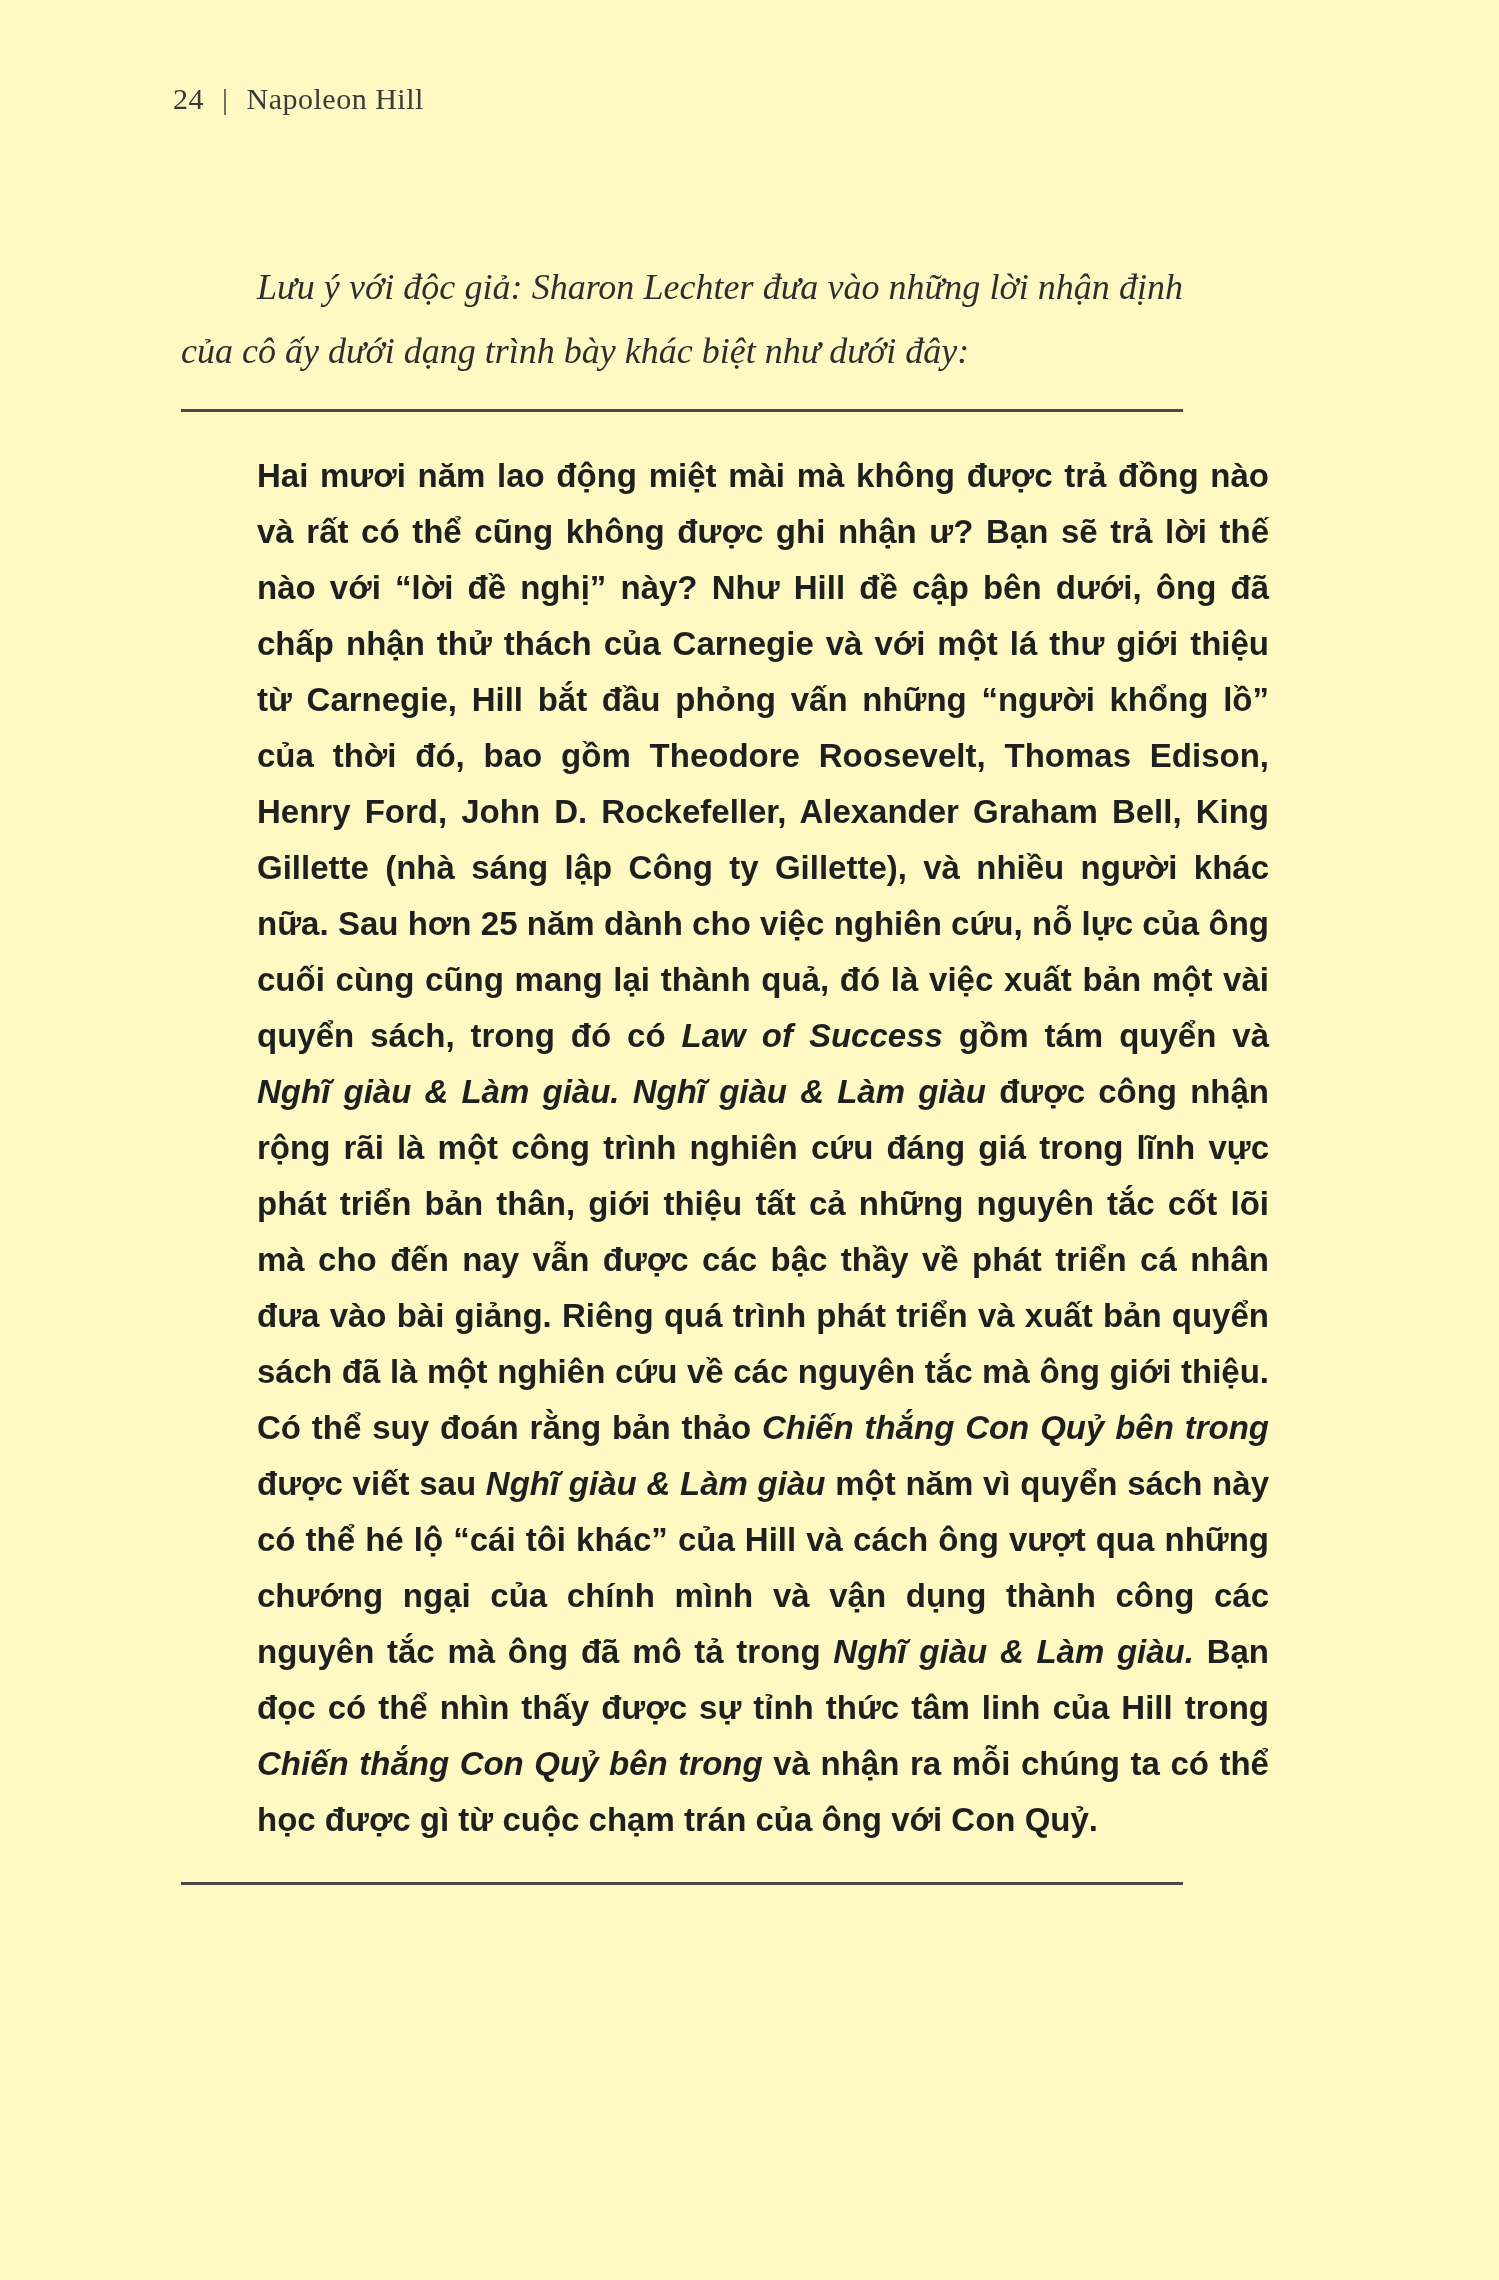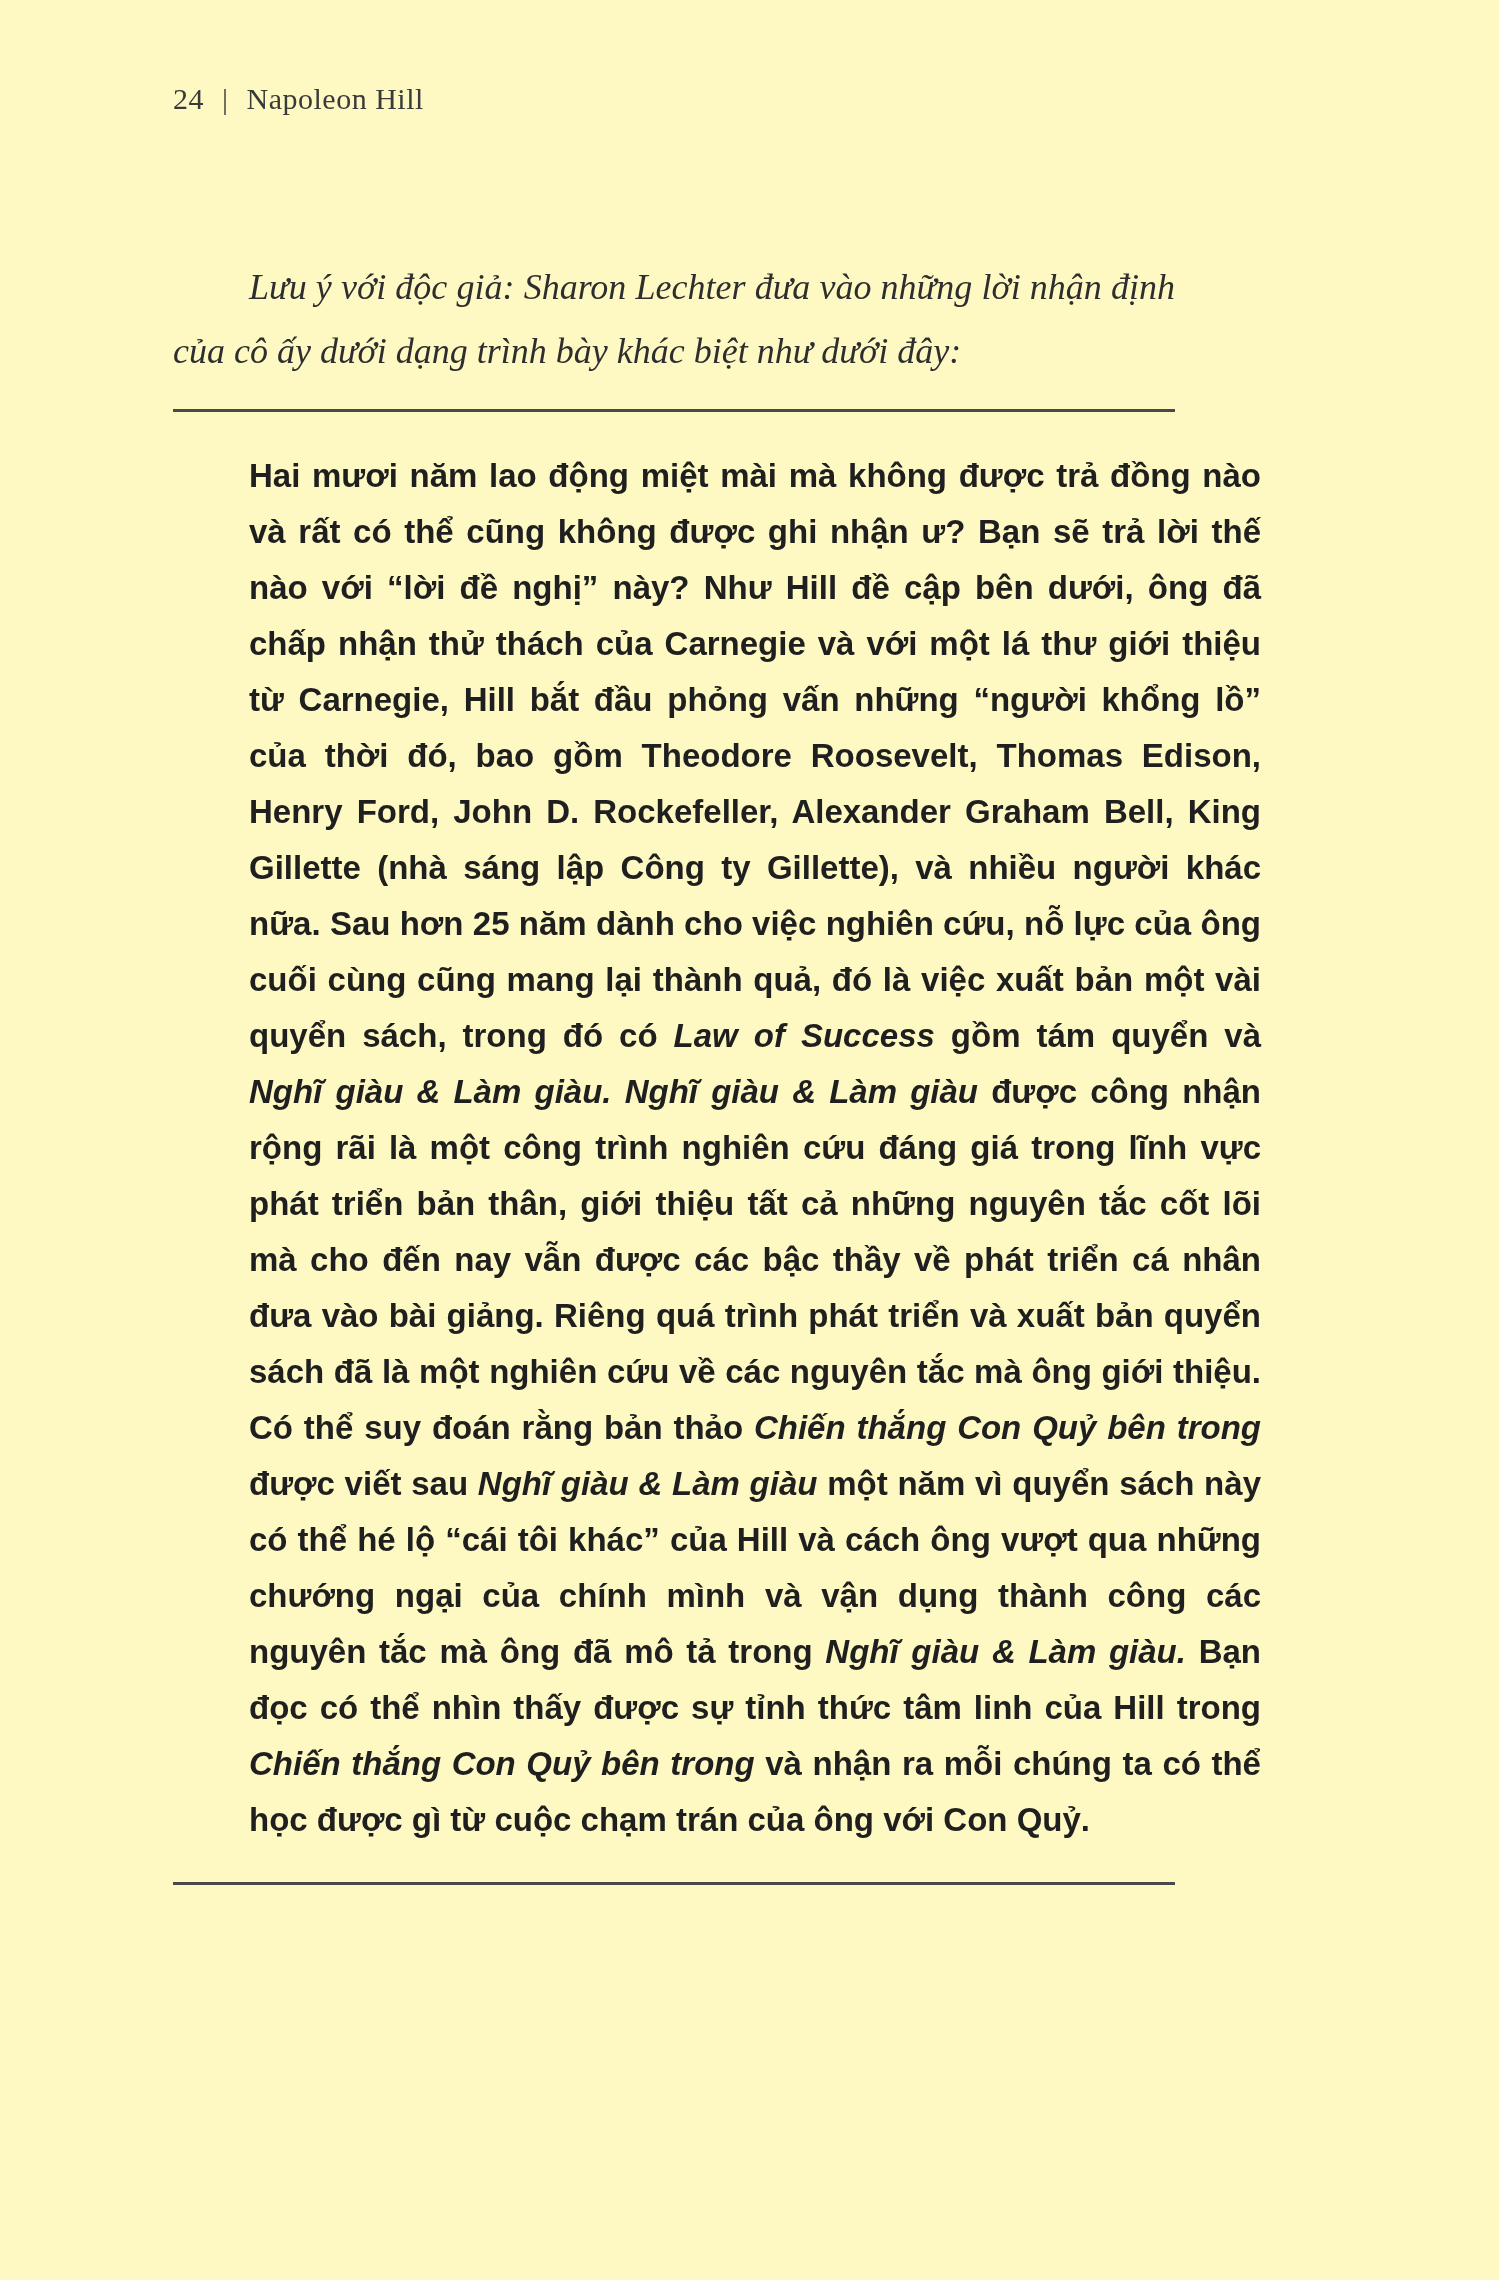--- a/index.html
+++ b/index.html
@@ -30,21 +30,21 @@
   }
   .running-head .sep {
     display: inline-block;
     margin: 0 18px;
     color: #444444;
     font-weight: 400;
   }
   .content {
     position: absolute;
     top: 255px;
-    left: 0;
+    left: 8px;
     width: 1330px;
   }
   .intro-note {
     margin: 0 155px 0 173px;
     font-family: "Liberation Serif", serif;
     font-style: italic;
     font-size: 36px;
     line-height: 64px;
     color: #2e2e2e;
     text-align: justify;

